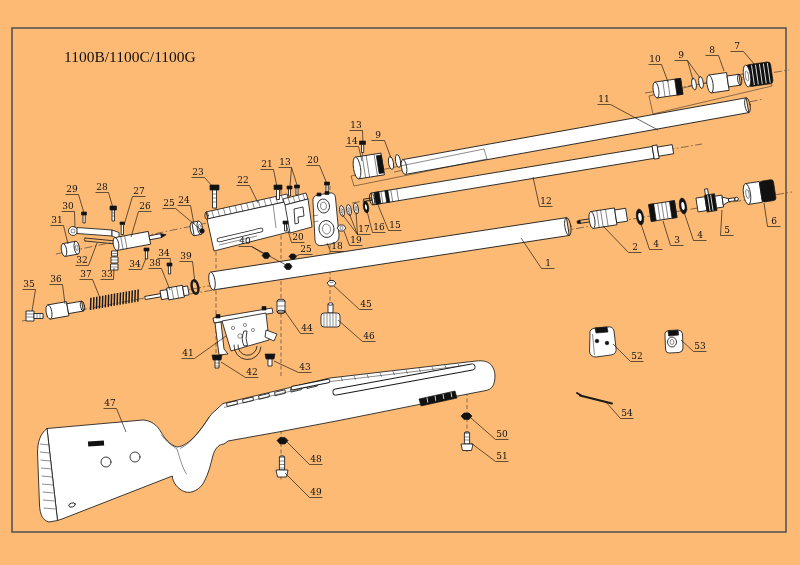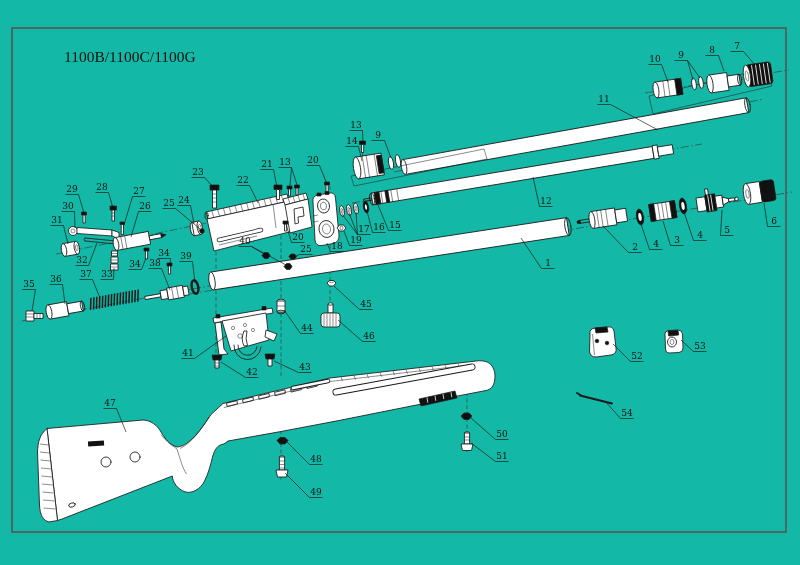--- a/index.html
+++ b/index.html
@@ -1,16 +1,16 @@
 <!DOCTYPE html>
 <html><head>
 <meta charset="utf-8">
 <style>
   html,body{margin:0;padding:0;background:#fff;}
-  .sheet{position:relative;width:800px;height:565px;background:#14b8a6;overflow:hidden;
+  .sheet{position:relative;width:800px;height:565px;background:#fdba74;overflow:hidden;
          font-family:"Liberation Serif",serif;}
   svg{position:absolute;left:0;top:0;}
   .s  {stroke:#1a1a1a;stroke-width:.85;fill:none;stroke-linejoin:round;stroke-linecap:round;}
   .sw {stroke:#1a1a1a;stroke-width:.85;fill:#fff;stroke-linejoin:round;}
   .sf {stroke:#1a1a1a;stroke-width:.7;fill:#111;stroke-linejoin:round;}
   .thin{stroke:#1a1a1a;stroke-width:.5;fill:none;}
   .dash {stroke:#333;stroke-width:.6;fill:none;stroke-dasharray:8 2.5 1.5 2.5;}
   .dash2{stroke:#333;stroke-width:.6;fill:none;stroke-dasharray:4 2.5;}
   .lbl{font:9px "DejaVu Serif",serif;fill:#111;text-anchor:middle;}
   .ldr{stroke:#111;stroke-width:.65;fill:none;}

